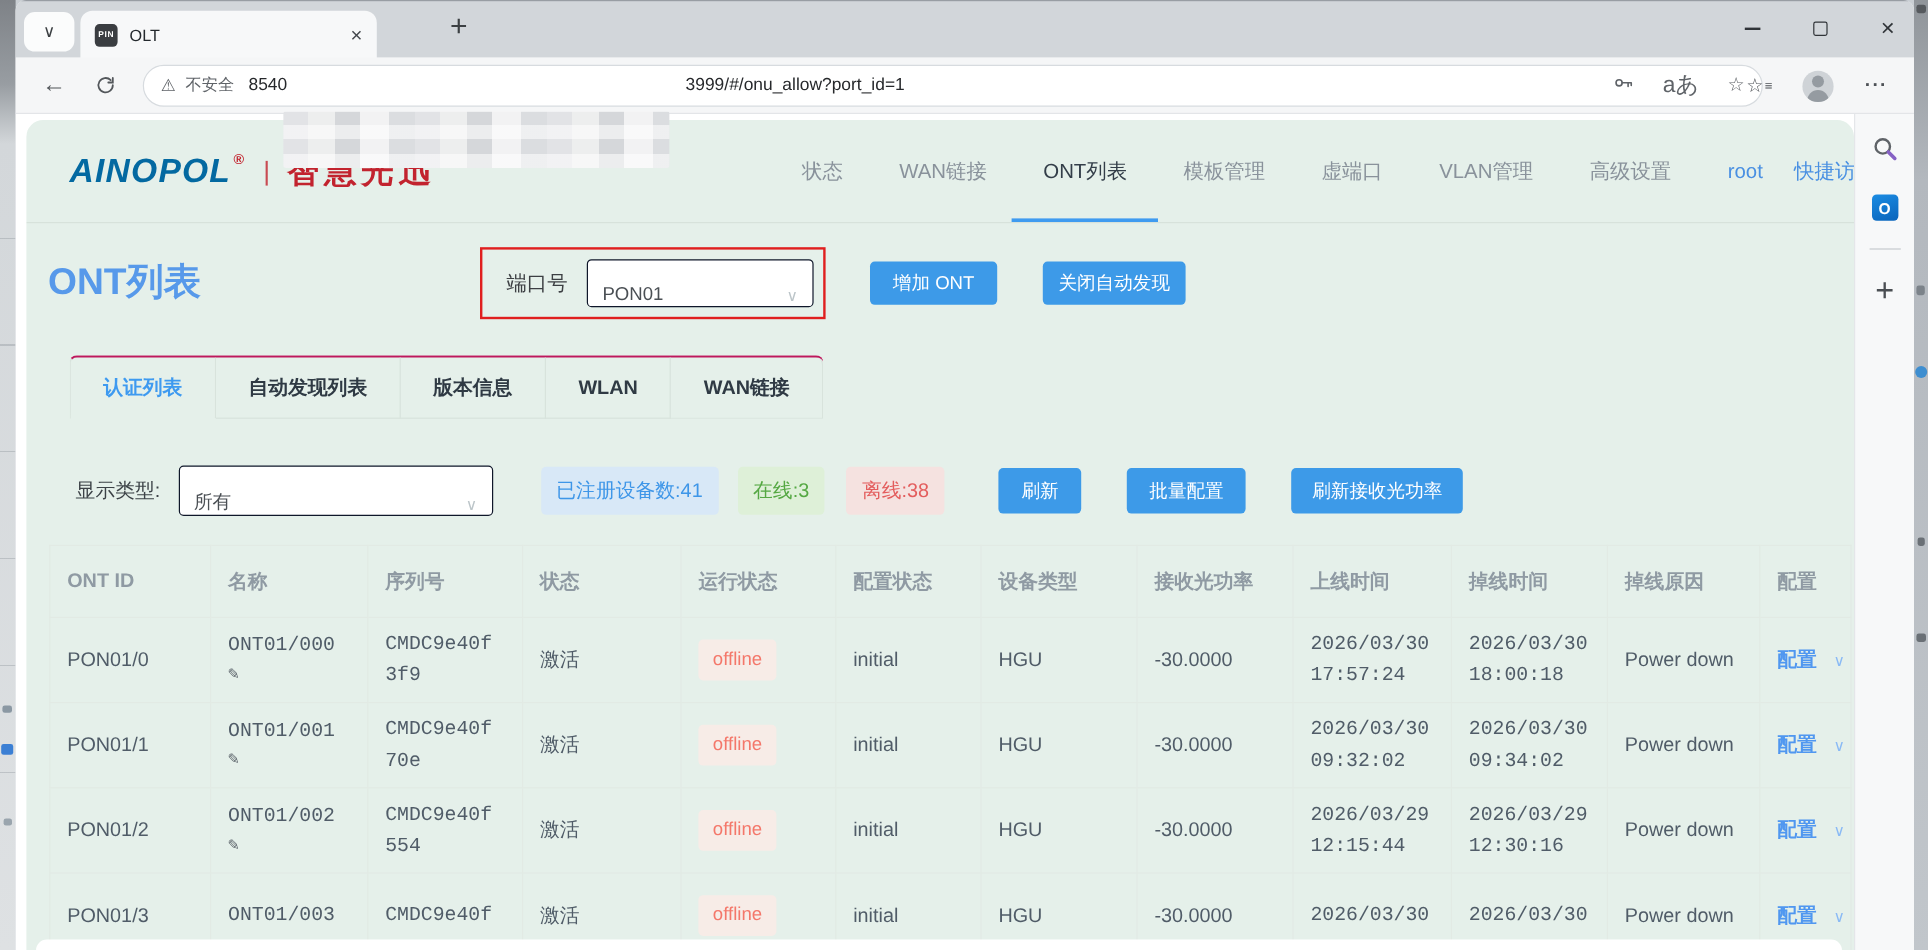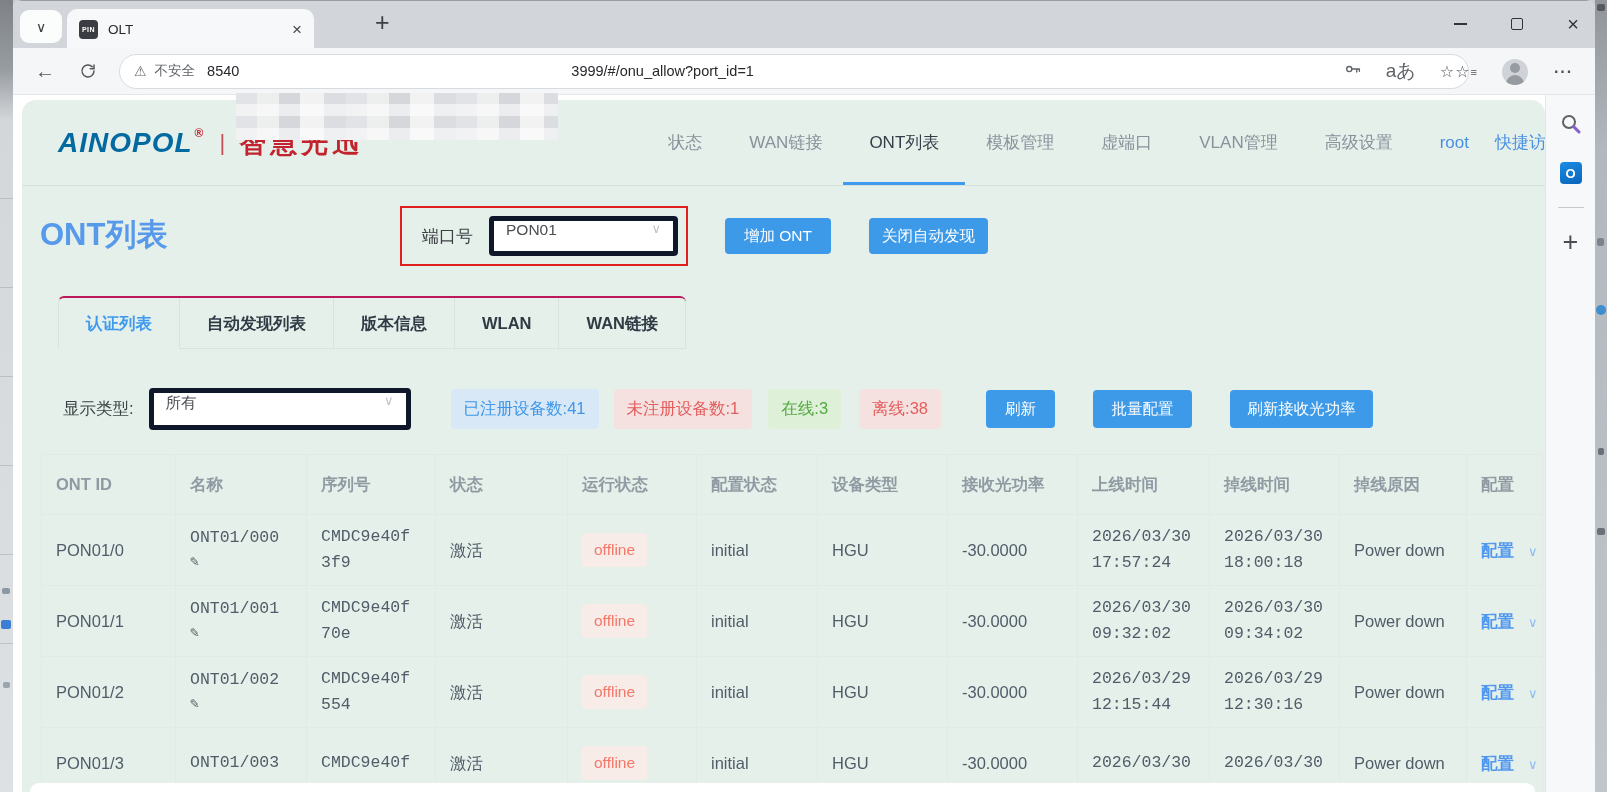--- a/index.html
+++ b/index.html
@@ -77,21 +77,21 @@
   .nav-item.active { color:#333e49; }
   .nav-item.active::after { content:""; position:absolute; left:-26px; right:-26px; bottom:0; height:3px; background:#3f9bf0; }
   .nav-link { color:#4a90e2; }
   .nav-sub { display:flex; gap:26px; align-items:stretch; }
 
   .title-row { position:relative; height:110px; }
   .page-title { position:absolute; left:18px; top:28px; font-size:31px; font-weight:700; color:#5799ea; }
   .red-box { position:absolute; left:378px; top:20px; width:288px; height:60px; border:2px solid #e01f1f;
     display:flex; align-items:center; padding-left:20px; }
   .port-label { font-size:17px; color:#3c3f43; }
-  .select { background:#fff; border:5px solid #0f172a; border-radius:4px; display:flex; align-items:flex-start;
+  .select { background:#fff; border:1px solid #0f172a; border-radius:4px; display:flex; align-items:flex-end;
     padding:0 12px; color:#4a4f54; font-size:15.5px; cursor:pointer;gap:48px; }
   .select .chev { margin-left:auto; color:#bcc5c9; font-size:13px; }
   .port-select { margin-left:16px; width:189px; height:40px; }
   .btn { background:#3d9ae8; color:#fff; border-radius:4px; display:inline-flex; align-items:center; justify-content:center;
     font-size:15.5px; border:none; cursor:pointer; white-space:nowrap; }
   .btn-add { position:absolute; left:703px; top:32px; width:106px; height:36px; }
   .btn-auto { position:absolute; left:847px; top:32px; width:119px; height:36px; }
 
   .tabs-row { margin-left:36px; display:inline-flex; border-top:2px solid #be185d; border-left:1px solid #d8e3dc; border-radius:6px 6px 0 0; }
   .tab-item { padding:0 27px; height:51px; line-height:50px; font-size:16.5px; font-weight:700; color:#2f3a44;
@@ -251,21 +251,20 @@
         </div>
 
         
         <div class="filter-row">
           <span class="filter-label">显示类型:</span>
           <div class="select filter-select">
             <span>所有</span>
             <span class="chev">∨</span>
           </div>
           <span class="counter c-blue">已注册设备数:41</span>
-          <span class="counter c-red">未注册设备数:1</span>
           <span class="counter c-green">在线:3</span>
           <span class="counter c-red2">离线:38</span>
           <button class="btn fbtn fbtn-refresh">刷新</button>
           <button class="btn fbtn fbtn-batch">批量配置</button>
           <button class="btn fbtn fbtn-power">刷新接收光功率</button>
         </div>
 
         
         <div class="table-wrap">
           <table>

